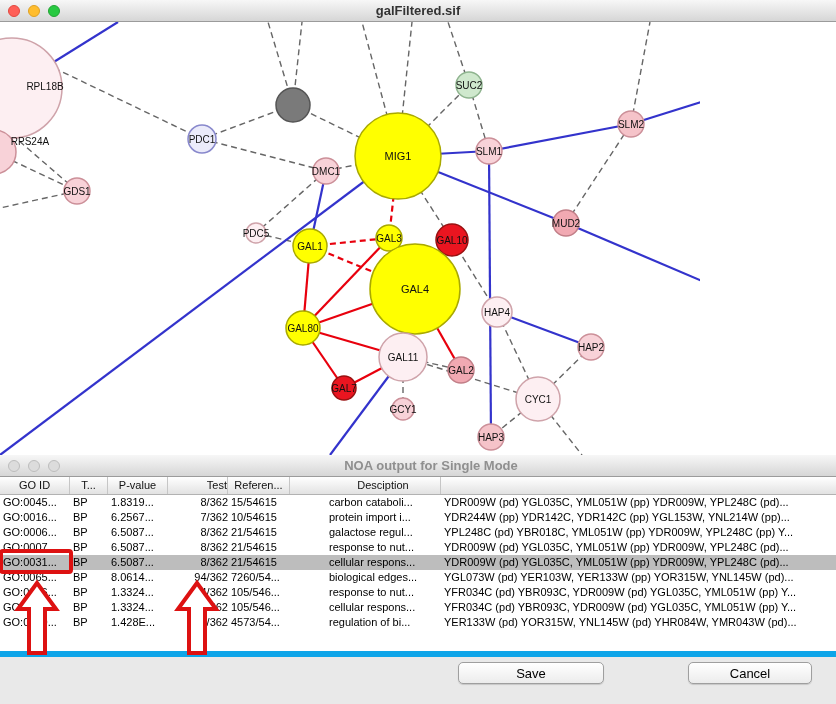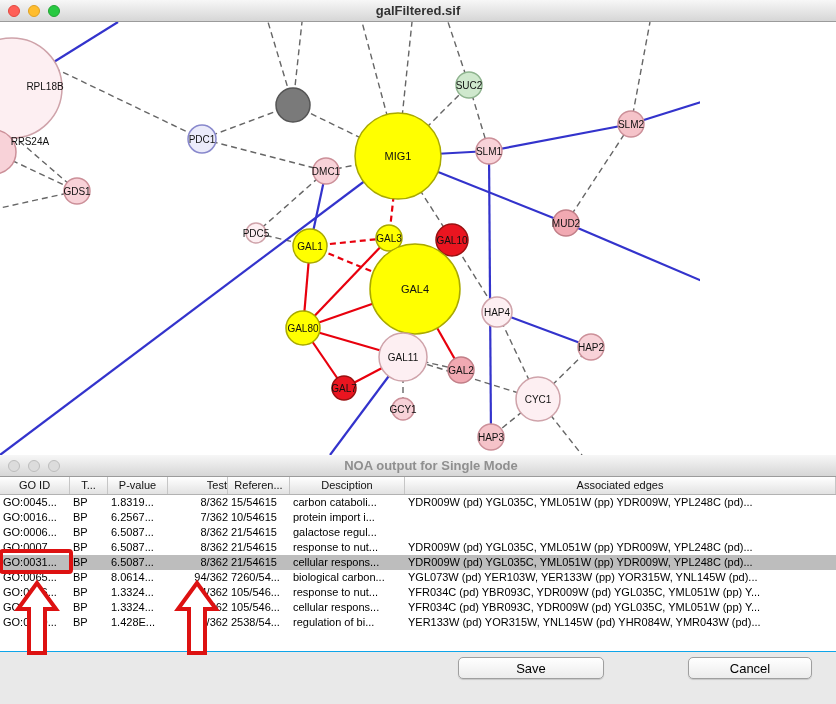--- a/index.html
+++ b/index.html
@@ -19,22 +19,22 @@
   .canvas{position:absolute;top:22px;left:0;width:700px;height:433px;background:#fff;overflow:hidden;}
   #net{display:block;}
   #net text{font-family:"Liberation Sans",sans-serif;}
   .table{position:absolute;top:22px;left:0;width:836px;}
   .thead{display:flex;height:18px;background:linear-gradient(#ffffff,#e2e2e2);border-bottom:1px solid #b2b2b2;box-sizing:border-box;}
   .hcell{font-size:11px;line-height:17px;text-align:center;color:#111;border-right:1px solid #c6c6c6;box-sizing:border-box;overflow:hidden;white-space:nowrap;}
   .tbody{background:#fff;height:156px;overflow:hidden;}
   .trow{display:flex;height:15px;}
   .trow.sel{background:#bdbdbd;}
   .tcell{font-size:11px;line-height:15px;padding-left:3px;box-sizing:border-box;overflow:hidden;white-space:nowrap;color:#000;}
-  .c0{width:70px;}.c1{width:38px;}.c2{width:60px;}.c3{width:60px;text-align:right;}.c4{width:62px;}.c5{width:115px;}.c6{flex:1;min-width:0;}
-  .footer{position:absolute;left:0;top:196px;width:836px;height:53px;background:#e9e9e9;border-top:1px solid #0ea5e9;box-sizing:border-box;}
+  .c0{width:70px;}.c1{width:38px;}.c2{width:60px;}.c3{width:60px;text-align:right;}.c4{width:62px;}.c5{width:115px;margin-left:36px;}.c6{flex:1;min-width:0;}
+  .footer{position:absolute;left:0;top:196px;width:836px;height:53px;background:#e9e9e9;border-top:6px solid #0ea5e9;box-sizing:border-box;}
   .btn{position:absolute;height:22px;font-size:13px;font-family:"Liberation Sans",sans-serif;background:linear-gradient(#ffffff,#ececec);border:1px solid #9f9f9f;border-radius:5px;box-shadow:0 1px 1px rgba(0,0,0,0.15);color:#000;padding:0;}
   .btn.save{left:458px;top:5px;width:146px;}
   .btn.cancel{left:688px;top:5px;width:124px;}
   .annot{position:absolute;left:0;top:0;pointer-events:none;z-index:20;}
 </style>
 </head>
 <body>
 
 <div class="stage">
 
@@ -178,47 +178,48 @@
       <span class="title">NOA output for Single Mode</span>
     </div>
     <div class="table">
       <div class="thead" id="thead">
           <div class="hcell c0">GO ID</div>
           <div class="hcell c1">T...</div>
           <div class="hcell c2">P-value</div>
           <div class="hcell c3">Test</div>
           <div class="hcell c4">Referen...</div>
           <div class="hcell c5">Desciption</div>
-          <div class="hcell c6">Associated edges</div>
         </div>
       <div class="tbody" id="tbody">
           <div class="trow">
             <div class="tcell c0">GO:0045...</div>
             <div class="tcell c1">BP</div>
             <div class="tcell c2">1.8319...</div>
             <div class="tcell c3">8/362</div>
             <div class="tcell c4">15/54615</div>
             <div class="tcell c5">carbon cataboli...</div>
             <div class="tcell c6">YDR009W (pd) YGL035C, YML051W (pp) YDR009W, YPL248C (pd)...</div>
           </div>
           <div class="trow">
             <div class="tcell c0">GO:0016...</div>
             <div class="tcell c1">BP</div>
             <div class="tcell c2">6.2567...</div>
             <div class="tcell c3">7/362</div>
             <div class="tcell c4">10/54615</div>
             <div class="tcell c5">protein import i...</div>
+            <div class="tcell c6">YDR244W (pp) YDR142C, YDR142C (pp) YGL153W, YNL214W (pp)...</div>
           </div>
           <div class="trow">
             <div class="tcell c0">GO:0006...</div>
             <div class="tcell c1">BP</div>
             <div class="tcell c2">6.5087...</div>
             <div class="tcell c3">8/362</div>
             <div class="tcell c4">21/54615</div>
             <div class="tcell c5">galactose regul...</div>
+            <div class="tcell c6">YPL248C (pd) YBR018C, YML051W (pp) YDR009W, YPL248C (pp) Y...</div>
           </div>
           <div class="trow">
             <div class="tcell c0">GO:0007...</div>
             <div class="tcell c1">BP</div>
             <div class="tcell c2">6.5087...</div>
             <div class="tcell c3">8/362</div>
             <div class="tcell c4">21/54615</div>
             <div class="tcell c5">response to nut...</div>
             <div class="tcell c6">YDR009W (pd) YGL035C, YML051W (pp) YDR009W, YPL248C (pd)...</div>
           </div>
@@ -230,21 +231,21 @@
             <div class="tcell c4">21/54615</div>
             <div class="tcell c5">cellular respons...</div>
             <div class="tcell c6">YDR009W (pd) YGL035C, YML051W (pp) YDR009W, YPL248C (pd)...</div>
           </div>
           <div class="trow">
             <div class="tcell c0">GO:0065...</div>
             <div class="tcell c1">BP</div>
             <div class="tcell c2">8.0614...</div>
             <div class="tcell c3">94/362</div>
             <div class="tcell c4">7260/54...</div>
-            <div class="tcell c5">biological carbon...</div>
+            <div class="tcell c5">biological edges...</div>
             <div class="tcell c6">YGL073W (pd) YER103W, YER133W (pp) YOR315W, YNL145W (pd)...</div>
           </div>
           <div class="trow">
             <div class="tcell c0">GO:0006...</div>
             <div class="tcell c1">BP</div>
             <div class="tcell c2">1.3324...</div>
             <div class="tcell c3">14/362</div>
             <div class="tcell c4">105/546...</div>
             <div class="tcell c5">response to nut...</div>
             <div class="tcell c6">YFR034C (pd) YBR093C, YDR009W (pd) YGL035C, YML051W (pp) Y...</div>
@@ -256,21 +257,21 @@
             <div class="tcell c3">14/362</div>
             <div class="tcell c4">105/546...</div>
             <div class="tcell c5">cellular respons...</div>
             <div class="tcell c6">YFR034C (pd) YBR093C, YDR009W (pd) YGL035C, YML051W (pp) Y...</div>
           </div>
           <div class="trow">
             <div class="tcell c0">GO:0050...</div>
             <div class="tcell c1">BP</div>
             <div class="tcell c2">1.428E...</div>
             <div class="tcell c3">80/362</div>
-            <div class="tcell c4">2538/54...</div>
+            <div class="tcell c4">4573/54...</div>
             <div class="tcell c5">regulation of bi...</div>
             <div class="tcell c6">YER133W (pd) YOR315W, YNL145W (pd) YHR084W, YMR043W (pd)...</div>
           </div>
         </div>
     </div>
     <div class="footer">
       <button class="btn save">Save</button>
       <button class="btn cancel">Cancel</button>
     </div>
   </section>

